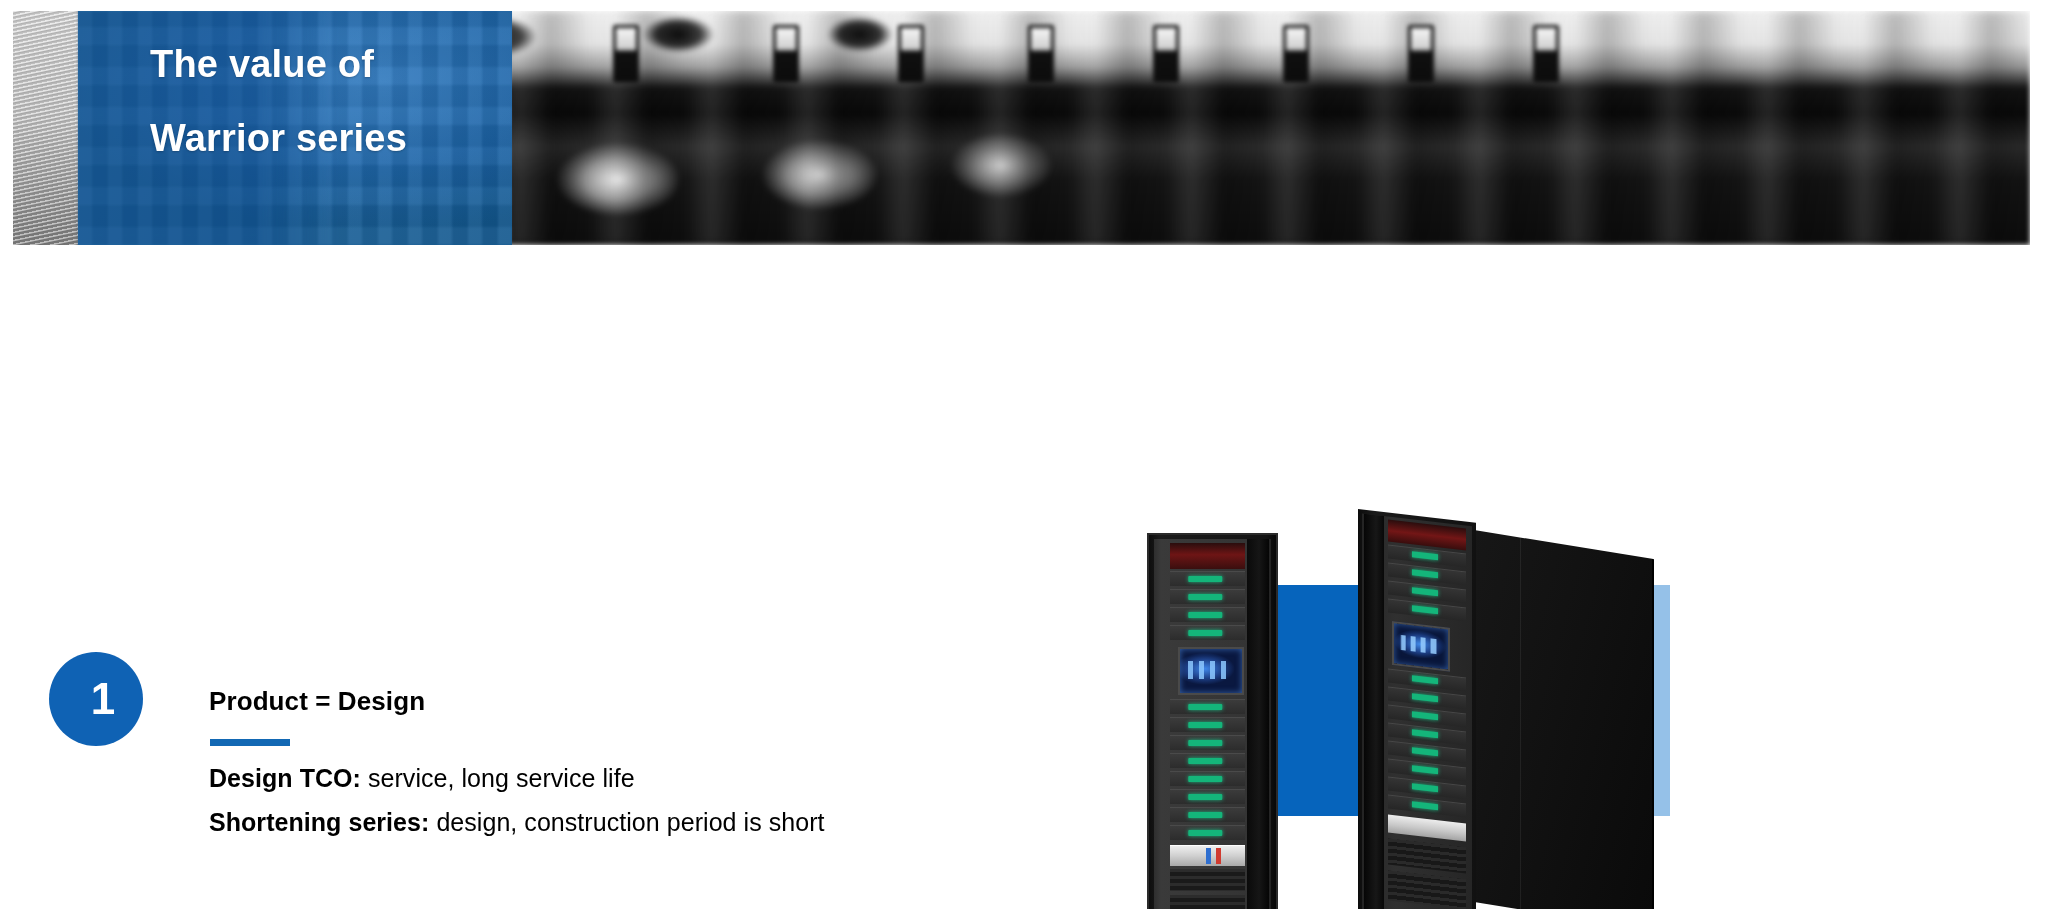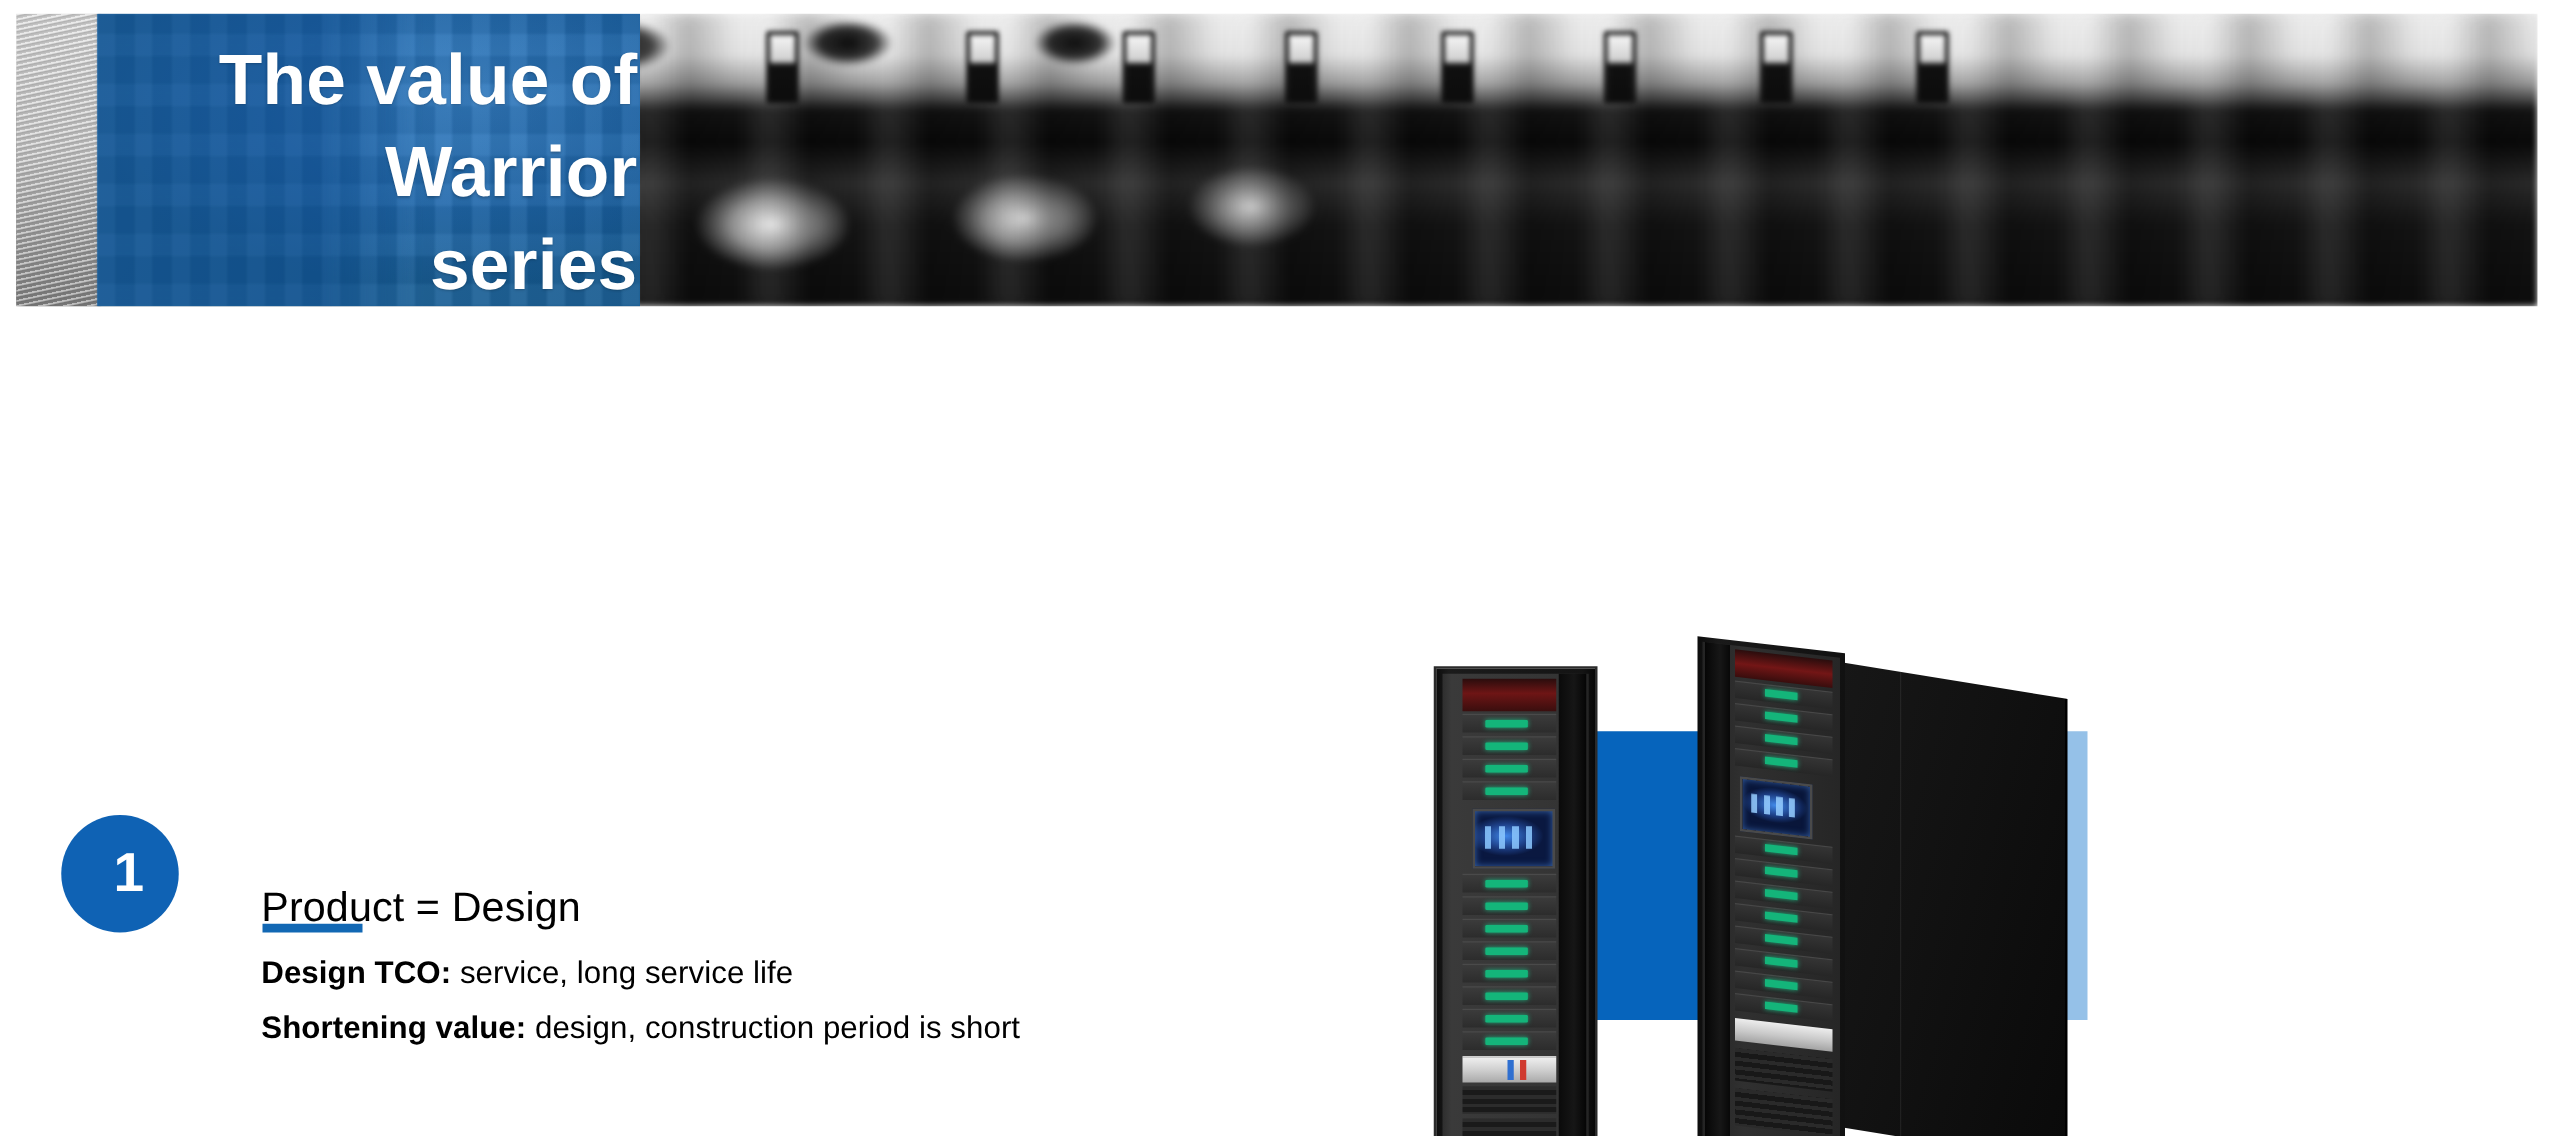--- a/index.html
+++ b/index.html
@@ -111,27 +111,26 @@
       linear-gradient(to right, rgba(10,70,135,.45) 0 42%, rgba(10,70,135,0) 60%),
       repeating-linear-gradient(90deg, rgba(255,255,255,.05) 0 14px, rgba(0,0,0,.06) 14px 30px),
       repeating-linear-gradient(0deg, rgba(255,255,255,.04) 0 18px, rgba(0,0,0,.05) 18px 40px);
     filter: blur(1px);
     pointer-events: none;
   }
   .banner-title {
     position: relative;
     z-index: 2;
     color: #ffffff;
-    font-size: 57px;
+    font-size: 38px;
     line-height: 74px;
     font-weight: bold;
     letter-spacing: .2px;
     max-width: 360px;
     text-shadow: 0 1px 2px rgba(0,0,0,.22);
-    text-align: right;
   }
 
   
   .content {
     position: absolute;
     left: 0;
     top: 246px;
     width: 2045px;
     height: 663px;
   }
@@ -156,23 +155,23 @@
 
   .textblock {
     position: absolute;
     left: 209px;
     top: 0;
     width: 700px;
   }
   .heading {
     position: absolute;
     left: 0;
-    top: 461px;
-    font-size: 33px;
-    font-weight: normal;
+    top: 440px;
+    font-size: 26px;
+    font-weight: bold;
     letter-spacing: .1px;
     white-space: nowrap;
   }
   .accent-rule {
     position: absolute;
     left: 1px;
     top: 493px;
     width: 80px;
     height: 7px;
     background: #1268b4;
@@ -484,21 +483,21 @@
 
     <div class="heading">Product = Design</div>
 
     <div class="accent-rule"></div>
 
     <div class="para para-1">
       <b>Design TCO:</b><span> service, long service life</span>
     </div>
 
     <div class="para para-2">
-      <b>Shortening value:</b><span> design, construction period is short</span>
+      <b>Shortening series:</b><span> design, construction period is short</span>
     </div>
 
     <div class="feature-list">
       <div class="feature-row">Insulation cabinet     Intelligent terminal</div>
 
     </div>
 
   </div>
 
   <div class="art">

